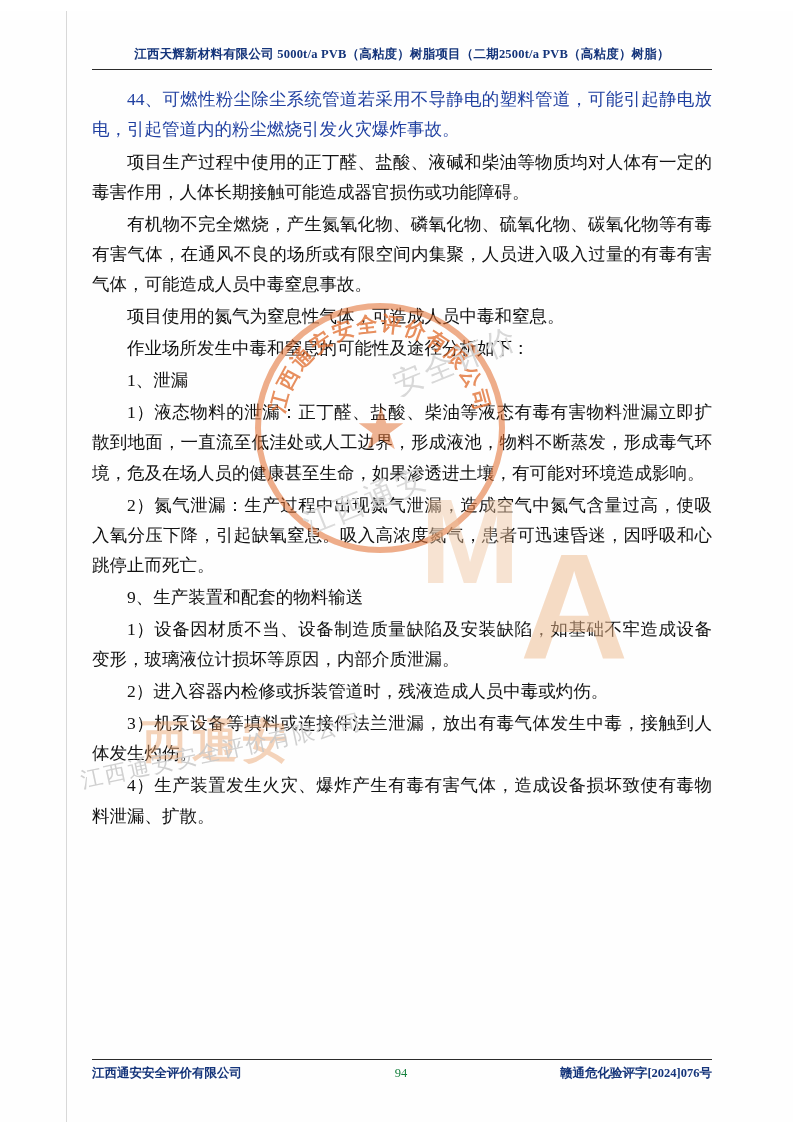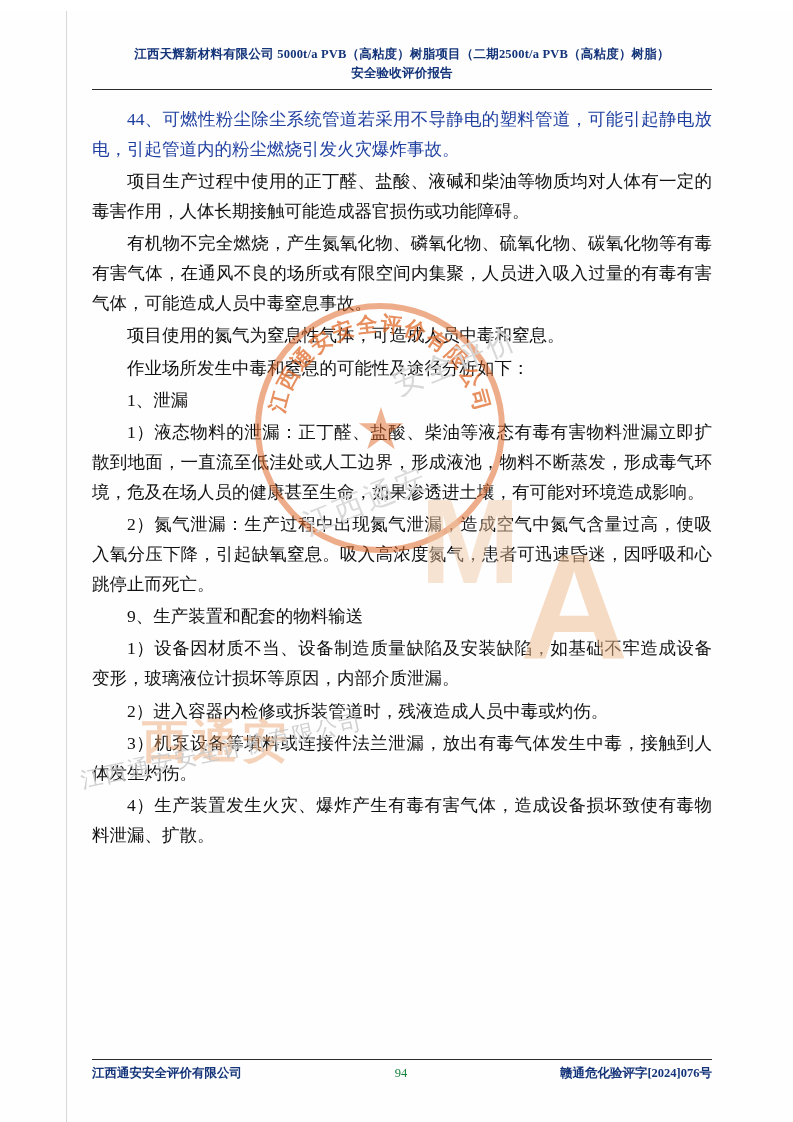--- a/index.html
+++ b/index.html
@@ -212,21 +212,20 @@
 </head>
 <body>
 
 <div class="page">
 
   <div class="binding-line"></div>
 
   <div class="content">
     <div class="header">
       <div>江西天辉新材料有限公司 5000t/a PVB（高粘度）树脂项目（二期2500t/a PVB（高粘度）树脂）</div>
-      <div class="line2">安全验收评价报告</div>
     </div>
     <div class="header-rule"></div>
 
     <div class="body-text">
       <p class="blue">44、可燃性粉尘除尘系统管道若采用不导静电的塑料管道，可能引起静电放电，引起管道内的粉尘燃烧引发火灾爆炸事故。</p>
       <p>项目生产过程中使用的正丁醛、盐酸、液碱和柴油等物质均对人体有一定的毒害作用，人体长期接触可能造成器官损伤或功能障碍。</p>
       <p>有机物不完全燃烧，产生氮氧化物、磷氧化物、硫氧化物、碳氧化物等有毒有害气体，在通风不良的场所或有限空间内集聚，人员进入吸入过量的有毒有害气体，可能造成人员中毒窒息事故。</p>
       <p>项目使用的氮气为窒息性气体，可造成人员中毒和窒息。</p>
       <p>作业场所发生中毒和窒息的可能性及途径分析如下：</p>
       <p>1、泄漏</p>

